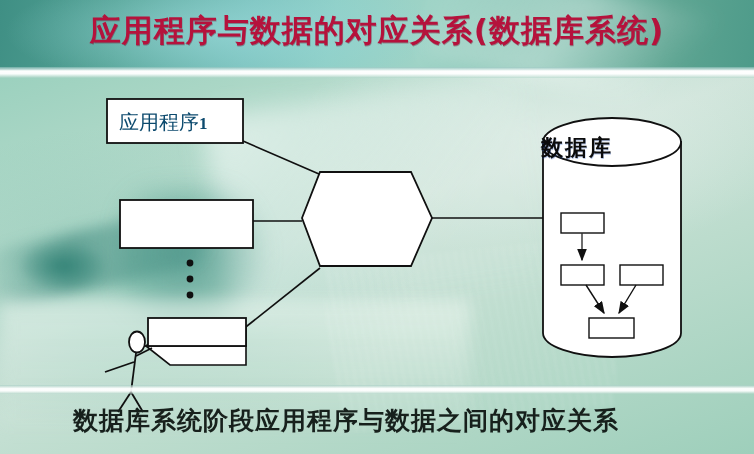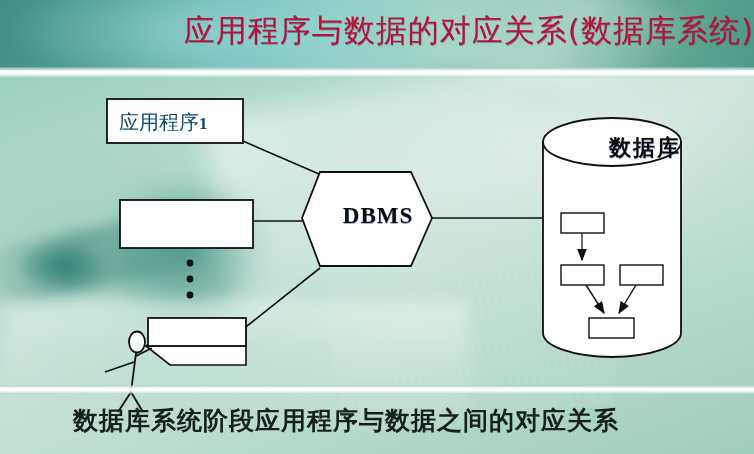--- a/index.html
+++ b/index.html
@@ -91,24 +91,24 @@
     left: 430px; top: -10px;
     width: 300px; height: 100px;
     background: linear-gradient(120deg, rgba(255,255,255,0.00) 0%, rgba(255,255,255,0.35) 45%, rgba(255,255,255,0.00) 80%);
     filter: blur(9px);
     transform: rotate(12deg);
   }
   .title {
     position: absolute;
     left: 0; top: 10px;
     width: 754px;
-    text-align: right;
+    text-align: center;
     font-family: "DejaVu Sans", "Liberation Sans", sans-serif;
     font-size: 31px;
-    font-weight: 400;
+    font-weight: 700;
     letter-spacing: 1px;
     color: #b5123c;
     text-shadow: 0.5px 0.5px 0 rgba(90,0,25,0.35);
     white-space: nowrap;
   }
   .rule-top {
     position: absolute;
     left: 0; top: 67px;
     width: 754px; height: 11px;
     background: linear-gradient(180deg,
@@ -156,21 +156,21 @@
     font-weight: bold;
     font-size: 23px;
     letter-spacing: 1px;
     color: #0b0b0b;
     text-shadow: 0.6px 0.6px 0 rgba(40,90,190,0.45);
   }
   .db-label {
     position: absolute;
     left: 541px; top: 133px;
     width: 140px;
-    text-align: right;
+    text-align: left;
     font-family: "Liberation Serif", "DejaVu Serif", serif;
     font-weight: bold;
     font-size: 22px;
     letter-spacing: 2px;
     color: #0b0b0b;
     text-shadow: 0.6px 0.6px 0 rgba(40,90,190,0.35);
   }
 
   
   .caption {
@@ -263,19 +263,18 @@
     </g>
   </svg>
 
   <div class="box-label" style="left:119px; top:109px;">
     <span>应用程序</span><span class="num">1</span>
   </div>
   <div class="box-label" style="left:158px; top:322px;">
     <span></span><span class="num"></span>
   </div>
 
-  <div class="hex-label">DBMS</div>
   <div class="db-label">数据库</div>
 
   <div class="rule-bottom"></div>
   <div class="caption">数据库系统阶段应用程序与数据之间的对应关系</div>
 
 </div>
 
 </body></html>

